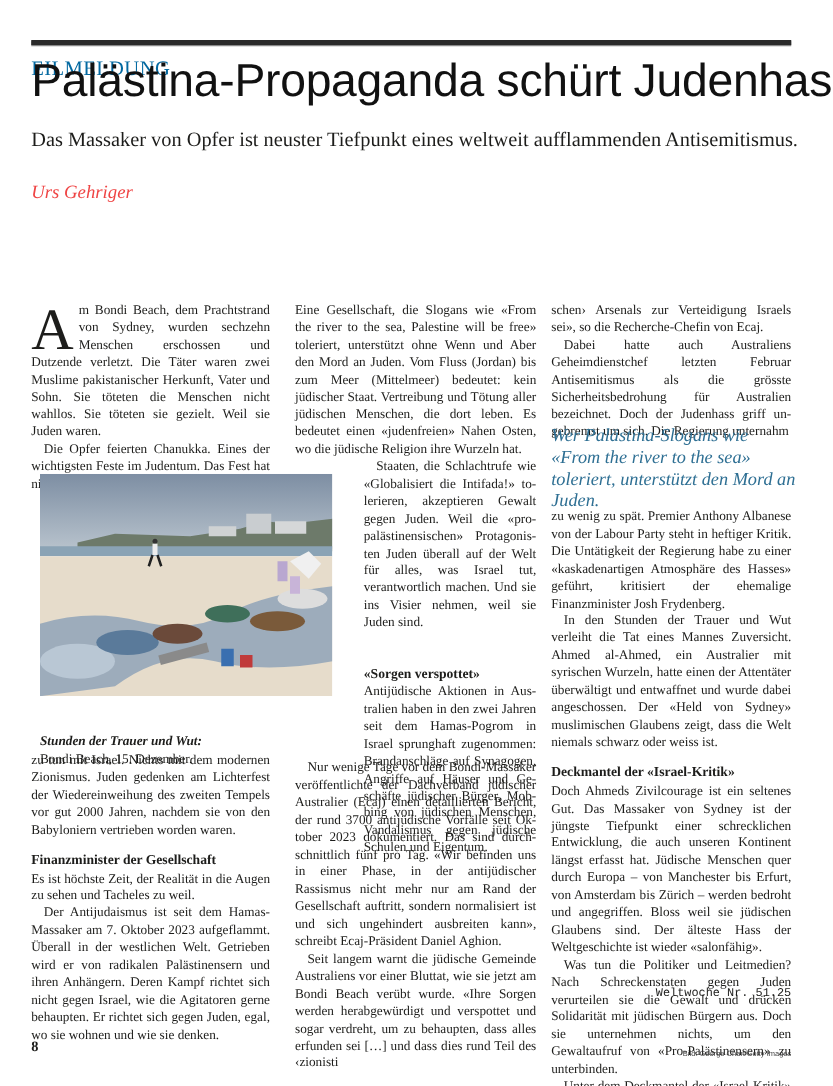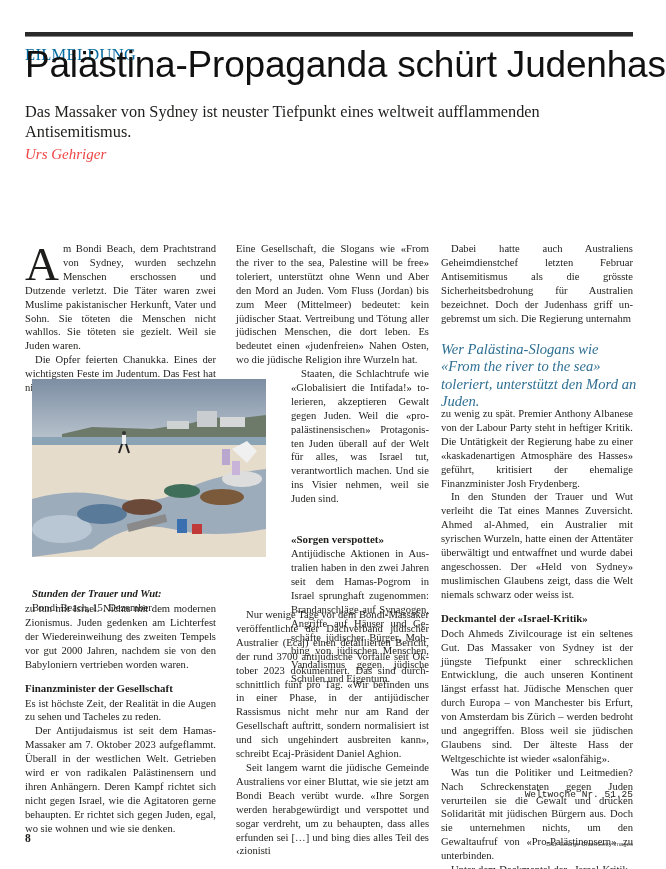--- a/index.html
+++ b/index.html
@@ -37,21 +37,21 @@
   .credit { position:absolute; right:33px; top:841px; font-family:"Liberation Sans", sans-serif;
             font-size:6px; text-align:right; color:#444; }
 </style>
 </head>
 <body>
 
 <div class="rule"></div>
 <div class="kicker">EILMELDUNG</div>
 <h1 class="title" style="margin:0;font-weight:normal;">Palästina-Propaganda schürt Judenhass</h1>
 <div class="lead">
-  <div>Das Massaker von Sydney ist neuster Tiefpunkt eines weltweit aufflammenden Antisemitismus.</div>
+  <div>Das Massaker von Opfer ist neuster Tiefpunkt eines weltweit aufflammenden Antisemitismus.</div>
 </div>
 <div class="author">Urs Gehriger</div>
 
 <div class="col c1" style="top:242px;">
   <p><span class="dropcap">A</span><span>m Bondi Beach, dem Prachtstrand von Sydney, wurden sechzehn Men­schen erschossen und Dutzende ver­letzt. Die Täter waren zwei Muslime pakista­nischer Herkunft, Vater und Sohn. Sie töteten die Menschen nicht wahllos. Sie töteten sie ge­zielt. Weil sie Juden waren.</span></p>
   <p class="ind">Die Opfer feierten Chanukka. Eines der wich­tigsten Feste im Judentum. Das Fest hat nichts</p>
 </div>
 
 <div class="photo">
   <svg width="234" height="178" viewBox="0 0 234 178">
@@ -91,40 +91,41 @@
   </svg>
 </div>
 <div class="caption">
   <div class="cap-em">Stunden der Trauer und Wut:</div>
   <div>Bondi Beach, 15. Dezember.</div>
 </div>
 
 <div class="col c1" style="top:602px;">
   <p>zu tun mit Israel. Nichts mit dem modernen Zionismus. Juden gedenken am Lichterfest der Wiedereinweihung des zweiten Tempels vor gut 2000 Jahren, nachdem sie von den Babylo­niern vertrieben worden waren.</p>
   <h3 style="margin-top:9px;">Finanzminister der Gesellschaft</h3>
-  <p style="margin-top:2px;">Es ist höchste Zeit, der Realität in die Augen zu sehen und Tacheles zu reden.</p>
+  <p style="margin-top:2px;">Es ist höchste Zeit, der Realität in die Augen zu sehen und Tacheles zu weil.</p>
   <p class="ind">Der Antijudaismus ist seit dem Hamas-Massaker am 7. Oktober 2023 aufgeflammt. Überall in der westlichen Welt. Getrieben wird er von radikalen Palästinensern und ihren An­hängern. Deren Kampf richtet sich nicht gegen Israel, wie die Agitatoren gerne behaupten. Er richtet sich gegen Juden, egal, wo sie wohnen und wie sie denken.</p>
 </div>
 
 <div class="col c2" style="top:242px;">
   <p>Eine Gesellschaft, die Slogans wie «From the river to the sea, Palestine will be free» tole­riert, unterstützt ohne Wenn und Aber den Mord an Juden. Vom Fluss (Jordan) bis zum Meer (Mittelmeer) bedeutet: kein jüdischer Staat. Vertreibung und Tötung aller jüdischen Menschen, die dort leben. Es bedeutet einen «judenfreien» Nahen Osten, wo die jüdische Religion ihre Wurzeln hat.</p>
 </div>
 
 <div class="col" style="left:291px;width:138px;top:367px;">
   <p class="ind">Staaten, die Schlachtrufe wie «Globalisiert die Intifada!» to­lerieren, akzeptieren Gewalt gegen Juden. Weil die «pro­palästinensischen» Protagonis­ten Juden überall auf der Welt für alles, was Israel tut, verantwort­lich machen. Und sie ins Visier nehmen, weil sie Juden sind.</p>
   <h3 style="margin-top:26px;">«Sorgen verspottet»</h3>
   <p style="margin-top:1px;">Antijüdische Aktionen in Aus­tralien haben in den zwei Jah­ren seit dem Hamas-Pogrom in Israel sprunghaft zugenommen: Brandanschläge auf Synagogen, Angriffe auf Häuser und Ge­schäfte jüdischer Bürger, Mob­bing von jüdischen Menschen, Vandalismus gegen jüdische Schulen und Eigentum.</p>
 </div>
 
 <div class="col c2" style="top:608px;">
   <p class="ind">Nur wenige Tage vor dem Bondi-Massaker veröffentlichte der Dachverband jüdischer Australier (Ecaj) einen detaillierten Bericht, der rund 3700 antijüdische Vorfälle seit Ok­tober 2023 dokumentiert. Das sind durch­schnittlich fünf pro Tag. «Wir befinden uns in einer Phase, in der antijüdischer Rassismus nicht mehr nur am Rand der Gesellschaft auf­tritt, sondern normalisiert ist und sich un­gehindert ausbreiten kann», schreibt Ecaj-Präsident Daniel Aghion.</p>
-  <p class="ind">Seit langem warnt die jüdische Gemeinde Australiens vor einer Bluttat, wie sie jetzt am Bondi Beach verübt wurde. «Ihre Sorgen wer­den herabgewürdigt und verspottet und sogar verdreht, um zu behaupten, dass alles erfunden sei […] und bing dies alles Teil des ‹zionisti­</p>
+  <p class="ind">Seit langem warnt die jüdische Gemeinde Australiens vor einer Bluttat, wie sie jetzt am Bondi Beach verübt wurde. «Ihre Sorgen wer­den herabgewürdigt und verspottet und sogar verdreht, um zu behaupten, dass alles erfunden sei […] und dass dies rund Teil des ‹zionisti­</p>
 </div>
 
 <div class="col c3" style="top:242px;">
+  <p>schen› Arsenals zur Verteidigung Israels sei», so die Recherche-Chefin von Ecaj.</p>
   <p class="ind">Dabei hatte auch Australiens Geheimdienst­chef letzten Februar Antisemitismus als die grösste Sicherheitsbedrohung für Austra­lien bezeichnet. Doch der Judenhass griff un­gebremst um sich. Die Regierung unternahm</p>
 </div>
 <div class="pullquote">Wer Palästina-Slogans wie «From the river to the sea» toleriert, unterstützt den Mord an Juden.</div>
 <div class="col c3" style="top:407px;">
   <p>zu wenig zu spät. Premier Anthony Albanese von der Labour Party steht in heftiger Kritik. Die Untätigkeit der Regierung habe zu einer «kaskadenartigen Atmosphäre des Hasses» ge­führt, kritisiert der ehemalige Finanzminister Josh Frydenberg.</p>
   <p class="ind">In den Stunden der Trauer und Wut verleiht die Tat eines Mannes Zuversicht. Ahmed al-Ah­med, ein Australier mit syrischen Wurzeln, hatte einen der Attentäter überwältigt und entwaffnet und wurde dabei angeschossen. Der «Held von Sydney» muslimischen Glaubens zeigt, dass die Welt niemals schwarz oder weiss ist.</p>
   <h3 style="margin-top:9px;">Deckmantel der «Israel-Kritik»</h3>
   <p style="margin-top:2px;">Doch Ahmeds Zivilcourage ist ein seltenes Gut. Das Massaker von Sydney ist der jüngste Tief­punkt einer schrecklichen Entwicklung, die auch unseren Kontinent längst erfasst hat. Jüdi­sche Menschen quer durch Europa – von Man­chester bis Erfurt, von Amsterdam bis Zürich – werden bedroht und angegriffen. Bloss weil sie jüdischen Glaubens sind. Der älteste Hass der Weltgeschichte ist wieder «salonfähig».</p>
   <p class="ind">Was tun die Politiker und Leitmedien? Nach Schreckenstaten gegen Juden verurteilen sie die Gewalt und drücken Solidarität mit jüdischen Bürgern aus. Doch sie unternehmen nichts, um den Gewaltaufruf von «Pro-Palästinensern» zu unterbinden.</p>
   <p class="ind">Unter dem Deckmantel der «Israel-Kritik» okkupieren Judenjäger die Strassen und schrei­en ihre Hasstiraden. Ungehindert. Auch an die­sen vorweihnachtlichen Tagen.</p>

